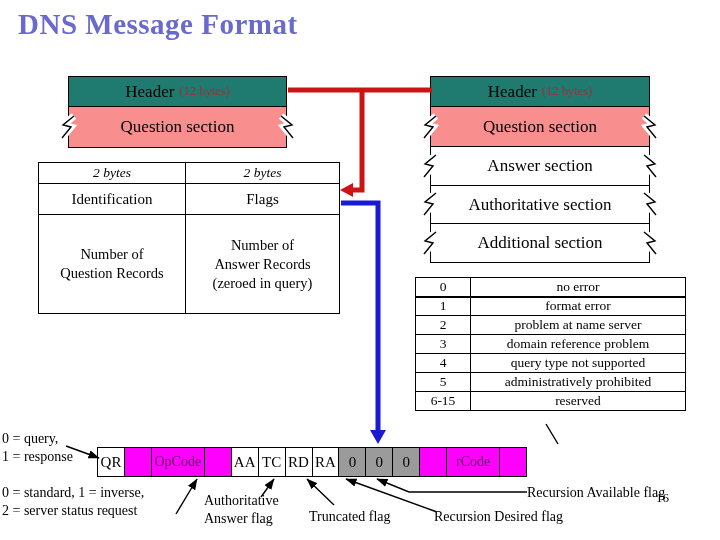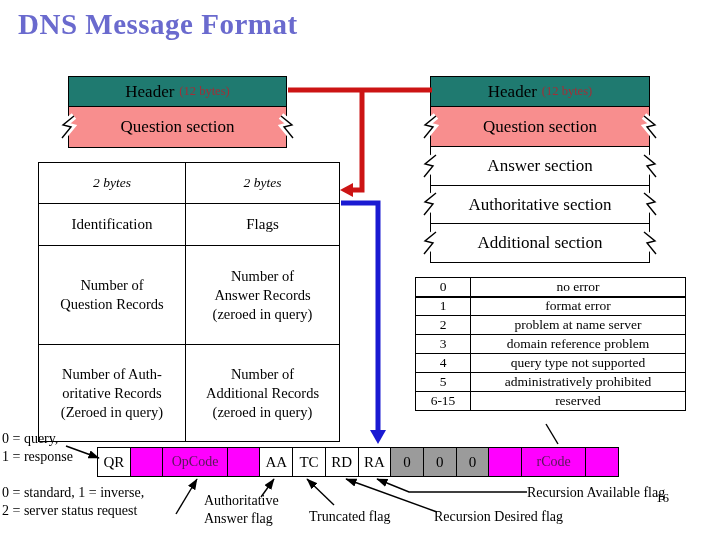--- a/index.html
+++ b/index.html
@@ -14,38 +14,38 @@
   .mbox{position:absolute;border:1px solid #000;display:flex;align-items:center;
         justify-content:center;font-size:17px;}
   .teal{background:var(--teal);}
   .salmon{background:var(--salmon);}
   .whitebox{background:#fff;}
   .hdr-size{font-size:12.5px;color:var(--size-red);margin-left:5px;}
 
   
   .header-table{position:absolute;left:38px;top:162px;border-collapse:collapse;}
   .header-table td{border:1px solid #000;text-align:center;vertical-align:middle;
-                   white-space:pre-line;padding:12px 2px;}
+                   white-space:pre-line;padding:2px 2px;}
   .header-table .c1{width:147px;}
   .header-table .c2{width:154px;}
   .row-bytes td{height:19px;font-style:italic;font-size:13.5px;border-bottom:1px solid #000;}
   .row-idflags td{height:31px;font-size:15px;}
   .row-counts1 td{height:99px;font-size:14.5px;line-height:19px;}
   .row-counts2 td{height:97px;font-size:14.5px;line-height:19px;}
 
   
   .rcode-table{position:absolute;left:415px;top:277px;border-collapse:collapse;}
   .rcode-table td{border:1px solid #000;text-align:center;vertical-align:middle;
                   height:19px;font-size:13.5px;padding:0 3px;}
   .rcode-table .code-col{width:55px;}
   .rcode-table .meaning-col{width:215px;margin-left:34px;}
   .rcode-table tr:first-child td{border-bottom-width:2px;}
 
   
-  .flags-bar{position:absolute;left:97px;top:447px;width:522px;height:30px;display:flex;}
+  .flags-bar{position:absolute;left:97px;top:447px;width:430px;height:30px;display:flex;}
   .fcell{border:1px solid #000;margin-left:-1px;display:flex;align-items:center;
          justify-content:center;font-size:15px;background:#fff;}
   .fcell:first-child{margin-left:0;}
   .c-mag{background:var(--magenta);color:var(--opcode-text);font-size:14px;}
   .c-gray{background:var(--gray-zero);}
 
   
   .note{position:absolute;font-size:14px;line-height:18px;white-space:pre-line;}
   .pageno{position:absolute;left:656px;top:490px;font-size:13px;}
 
@@ -91,28 +91,20 @@
     </tr>
     <tr class="row-idflags">
       <td class="c1">Identification</td>
       <td class="c2">Flags</td>
     </tr>
     <tr class="row-counts1">
       <td class="c1">Number of
 Question Records</td>
       <td class="c2">Number of
 Answer Records
-(zeroed in query)</td>
-    </tr>
-    <tr class="row-counts2">
-      <td class="c1">Number of Auth-
-oritative Records
-(Zeroed in query)</td>
-      <td class="c2">Number of
-Additional Records
 (zeroed in query)</td>
     </tr>
   </tbody>
     </table>
 
   <table class="rcode-table">
     <tbody>
         <tr>
       <td class="code-col">0</td>
       <td class="meaning-col">no error</td>

